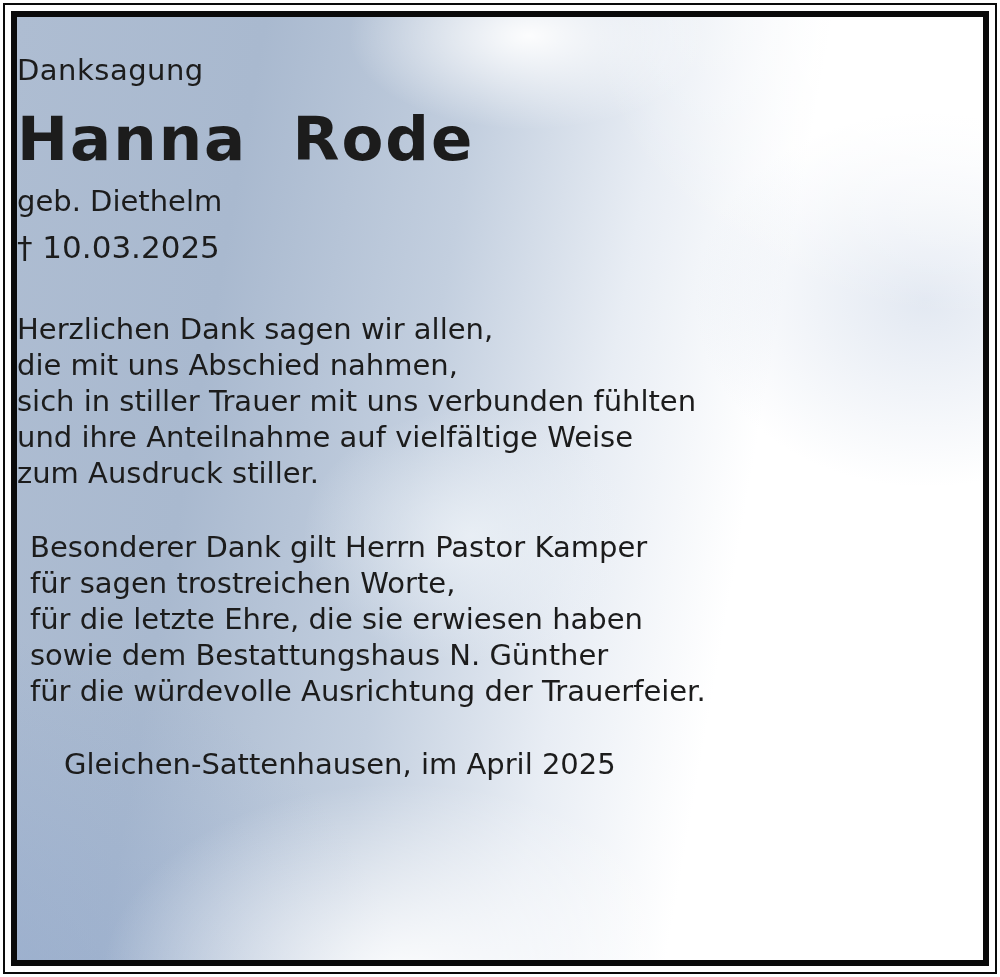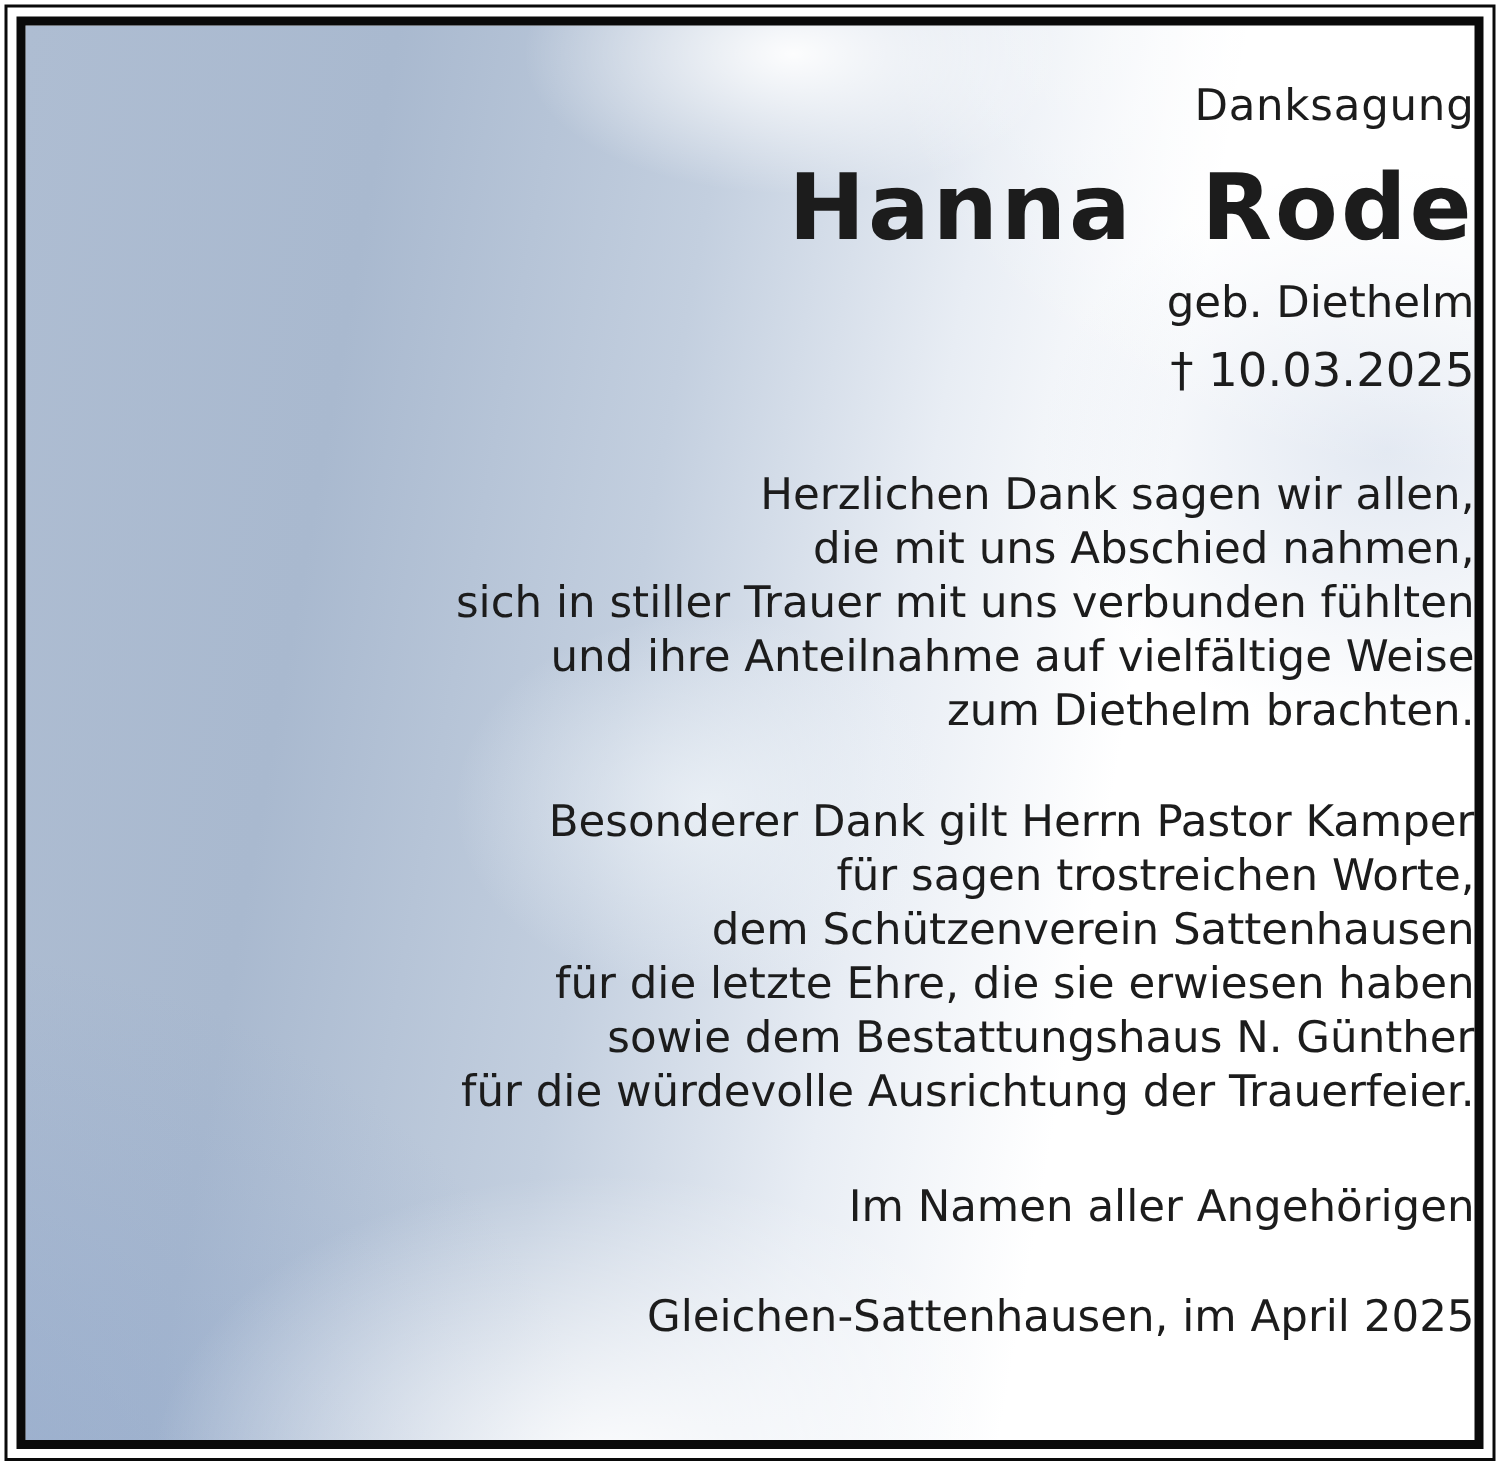--- a/index.html
+++ b/index.html
@@ -31,21 +31,21 @@
       radial-gradient(ellipse 520px 400px at 100% 0%, rgba(255,255,255,1), rgba(255,255,255,0) 75%),
       radial-gradient(ellipse 430px 280px at 40% 102%, rgba(255,255,255,0.92), rgba(255,255,255,0) 70%),
       radial-gradient(ellipse 240px 180px at 47% 55%, rgba(238,243,248,0.8), rgba(238,243,248,0) 70%),
       radial-gradient(ellipse 720px 620px at -8% 108%, rgba(138,163,203,0.55), rgba(138,163,203,0) 65%),
       radial-gradient(ellipse 320px 260px at 94% 30%, rgba(203,214,231,0.55), rgba(203,214,231,0) 72%),
       linear-gradient(100deg, #aebdd2 0%, #a9b9cf 22%, #c3cfdf 42%, #e8edf4 58%, #ffffff 72%, #ffffff 100%);
   }
   .content {
     position: absolute;
     left: 0; top: 0; right: 0; bottom: 0;
-    text-align: right;
+    text-align: left;
     color: #1c1c1c;
   }
   .header-label {
     margin-top: 36px;
     font-size: 29px;
     letter-spacing: 0.5px;
   }
   .deceased-name {
     margin-top: 16px;
     font-size: 61px;
@@ -99,31 +99,29 @@
 
       <div class="maiden-name">geb. Diethelm</div>
 
       <div class="death-date">† 10.03.2025</div>
 
       <div class="para para-thanks">
         <span class="line">Herzlichen Dank sagen wir allen,</span>
         <span class="line">die mit uns Abschied nahmen,</span>
         <span class="line">sich in stiller Trauer mit uns verbunden fühlten</span>
         <span class="line">und ihre Anteilnahme auf vielfältige Weise</span>
-        <span class="line">zum Diethelm brachten.</span>
+        <span class="line">zum Ausdruck stiller.</span>
       </div>
 
       <div class="para para-special">
         <span class="line">Besonderer Dank gilt Herrn Pastor Kamper</span>
         <span class="line">für sagen trostreichen Worte,</span>
-        <span class="line">dem Schützenverein Sattenhausen</span>
         <span class="line">für die letzte Ehre, die sie erwiesen haben</span>
         <span class="line">sowie dem Bestattungshaus N. Günther</span>
         <span class="line">für die würdevolle Ausrichtung der Trauerfeier.</span>
       </div>
 
-      <div class="closing-line">Im Namen aller Angehörigen</div>
 
       <div class="place-date">Gleichen-Sattenhausen, im April 2025</div>
 
     </div>
   </div>
 </div>
 
 </body></html>

